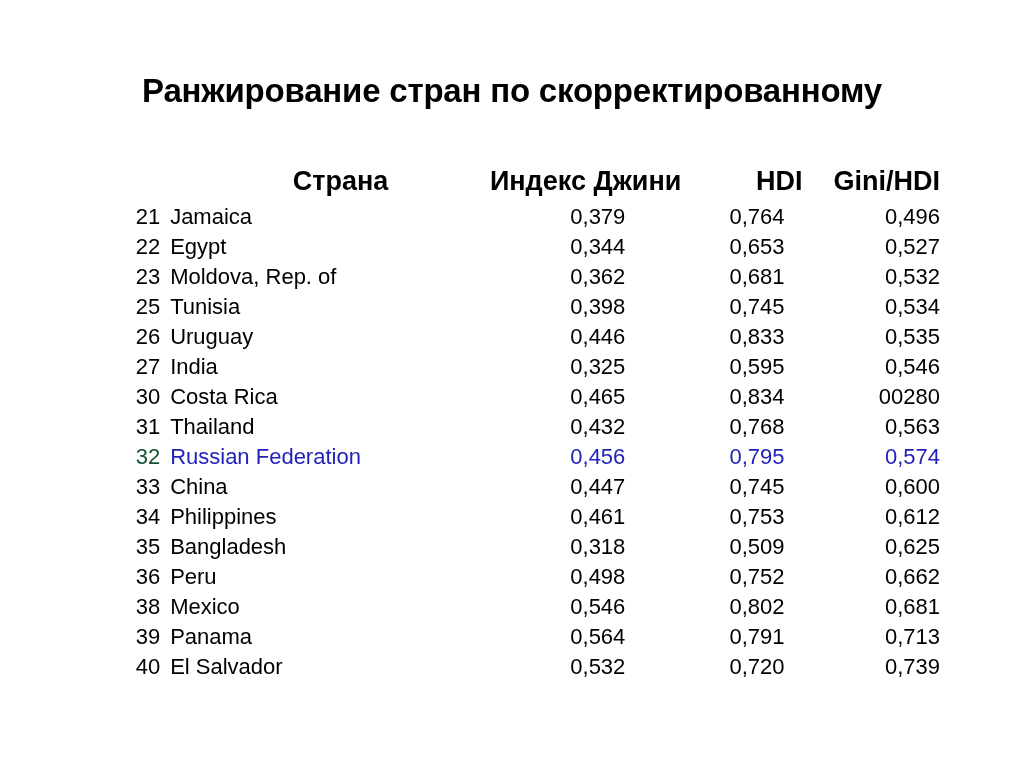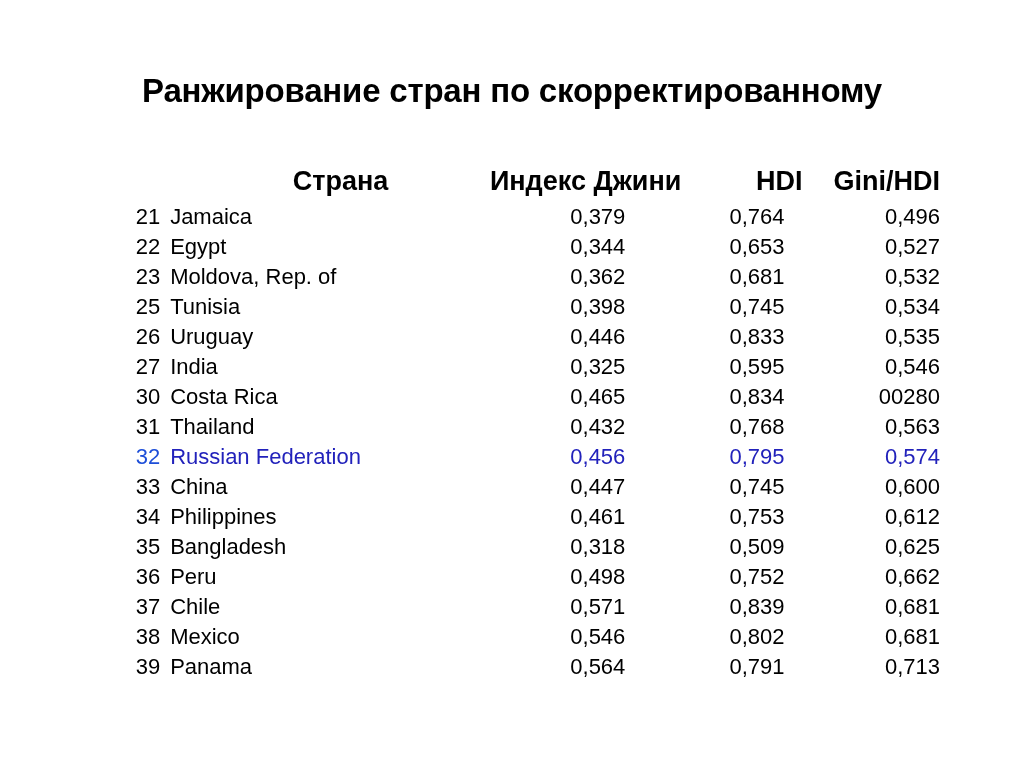--- a/index.html
+++ b/index.html
@@ -118,21 +118,21 @@
   }
 
   
   tr.row-highlight td.c-country,
   tr.row-highlight td.c-gini,
   tr.row-highlight td.c-hdi,
   tr.row-highlight td.c-ratio {
     color: #2222bb;
   }
   tr.row-highlight td.c-rank {
-    color: #1d4ed8;
+    color: #14532d;
   }
 </style>
 </head>
 <body>
 
 <div class="slide">
 
   <h1 class="slide-title">
     <span class="title-line">Ранжирование стран по скорректированному</span>
   </h1>
@@ -233,36 +233,36 @@
           <td class="c-ratio">0,625</td>
         </tr>
         <tr class="table-row">
           <td class="c-rank">36</td>
           <td class="c-country">Peru</td>
           <td class="c-gini">0,498</td>
           <td class="c-hdi">0,752</td>
           <td class="c-ratio">0,662</td>
         </tr>
         <tr class="table-row">
-          <td class="c-rank">37</td>
-          <td class="c-country">Chile</td>
-          <td class="c-gini">0,571</td>
-          <td class="c-hdi">0,839</td>
-          <td class="c-ratio">0,681</td>
-        </tr>
-        <tr class="table-row">
           <td class="c-rank">38</td>
           <td class="c-country">Mexico</td>
           <td class="c-gini">0,546</td>
           <td class="c-hdi">0,802</td>
           <td class="c-ratio">0,681</td>
         </tr>
         <tr class="table-row">
           <td class="c-rank">39</td>
           <td class="c-country">Panama</td>
           <td class="c-gini">0,564</td>
           <td class="c-hdi">0,791</td>
           <td class="c-ratio">0,713</td>
         </tr>
+        <tr class="table-row">
+          <td class="c-rank">40</td>
+          <td class="c-country">El Salvador</td>
+          <td class="c-gini">0,532</td>
+          <td class="c-hdi">0,720</td>
+          <td class="c-ratio">0,739</td>
+        </tr>
       </tbody>
   </table>
 
 </div>
 
 </body></html>

